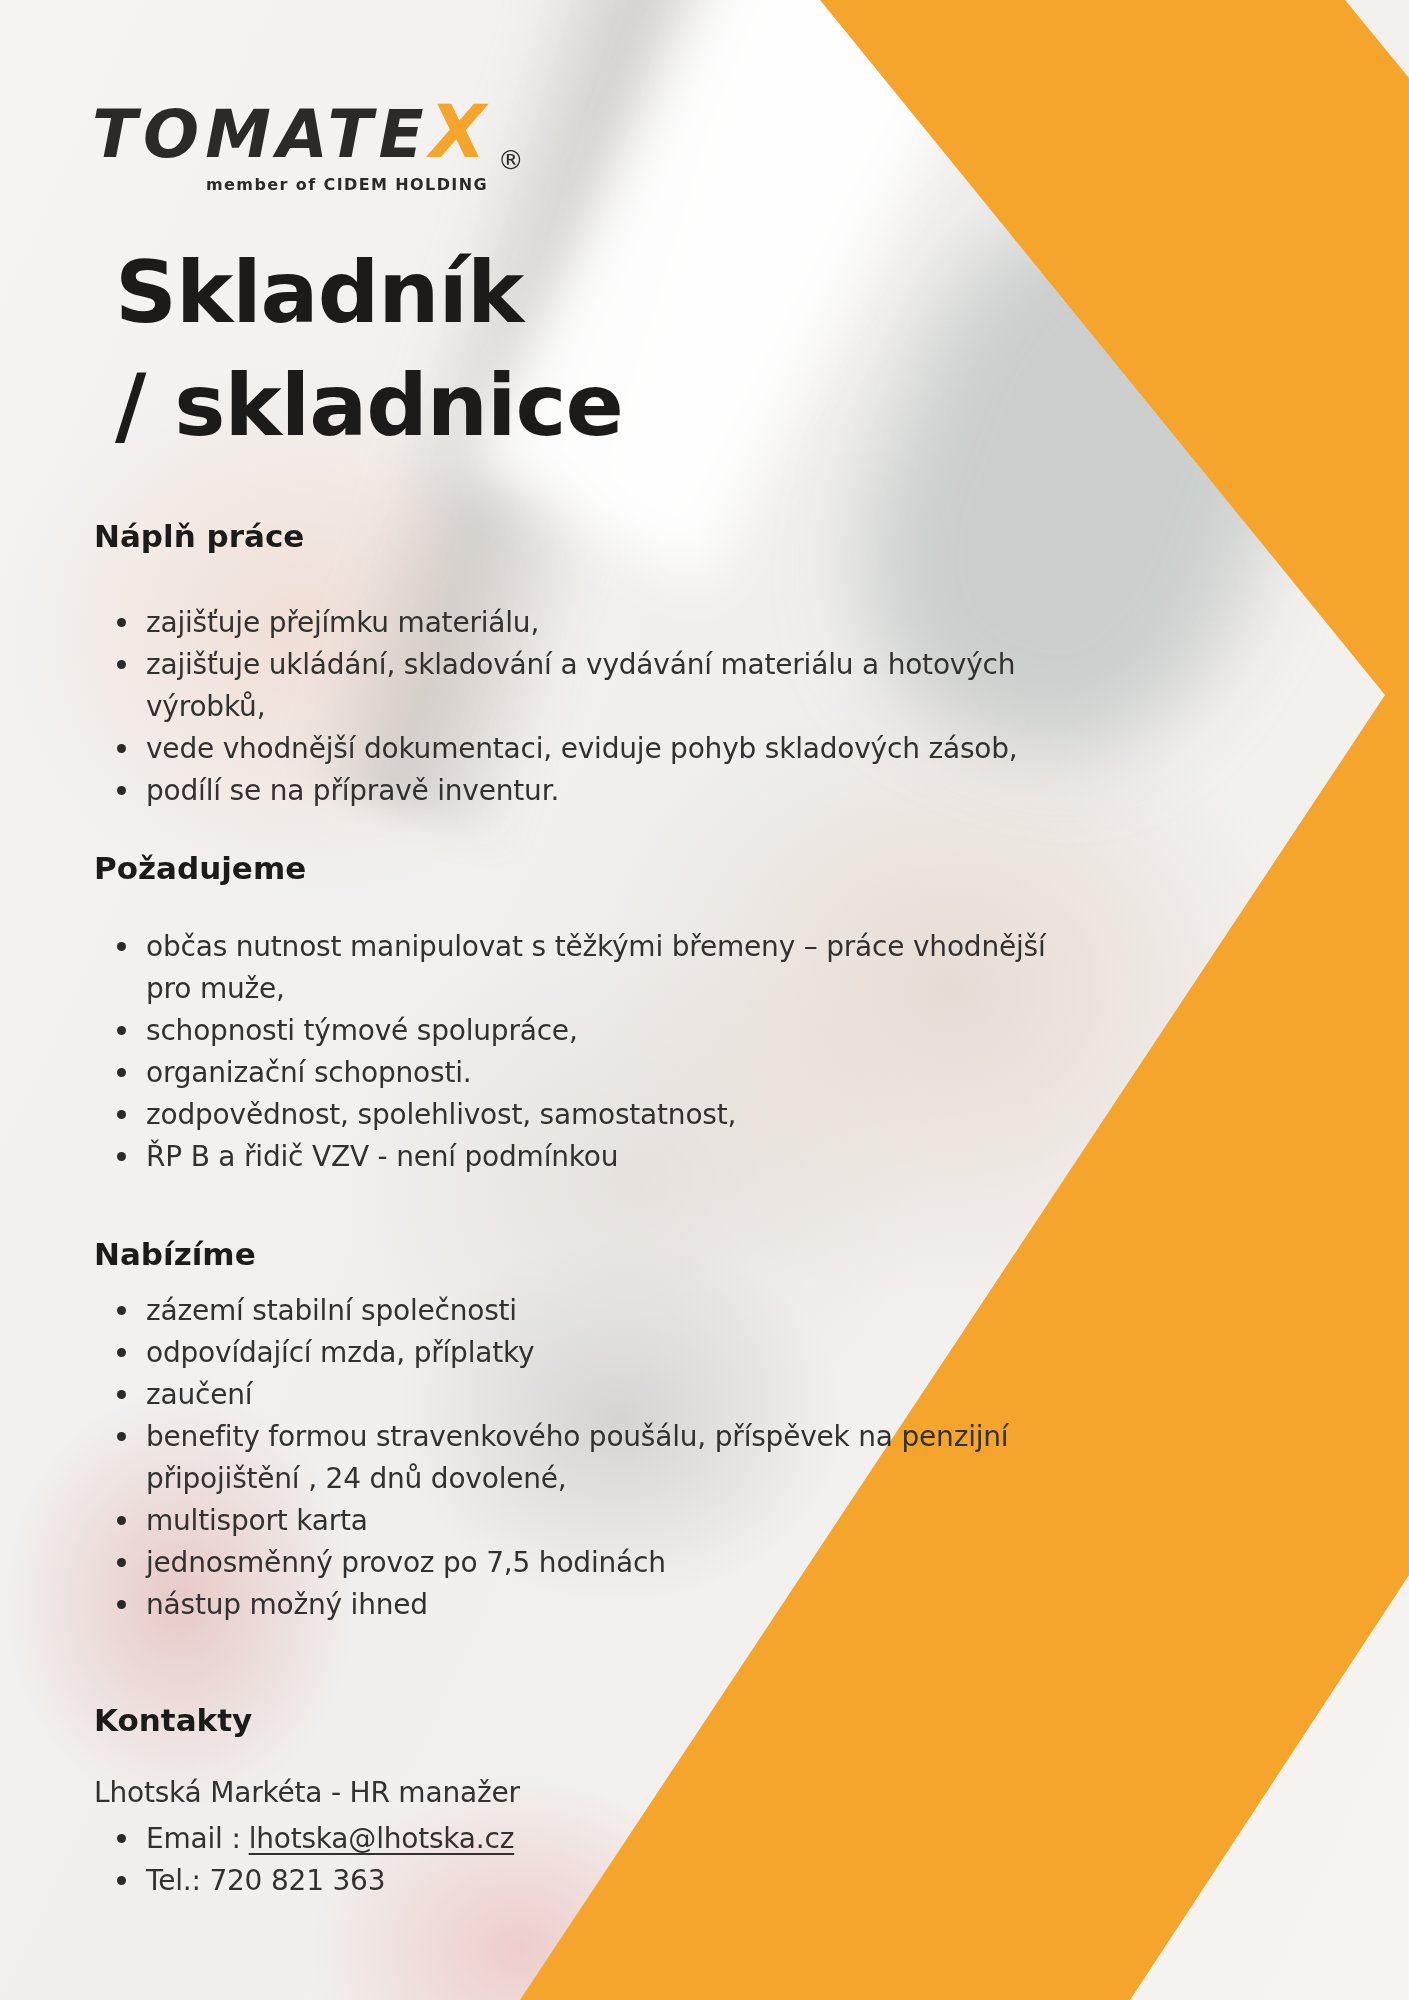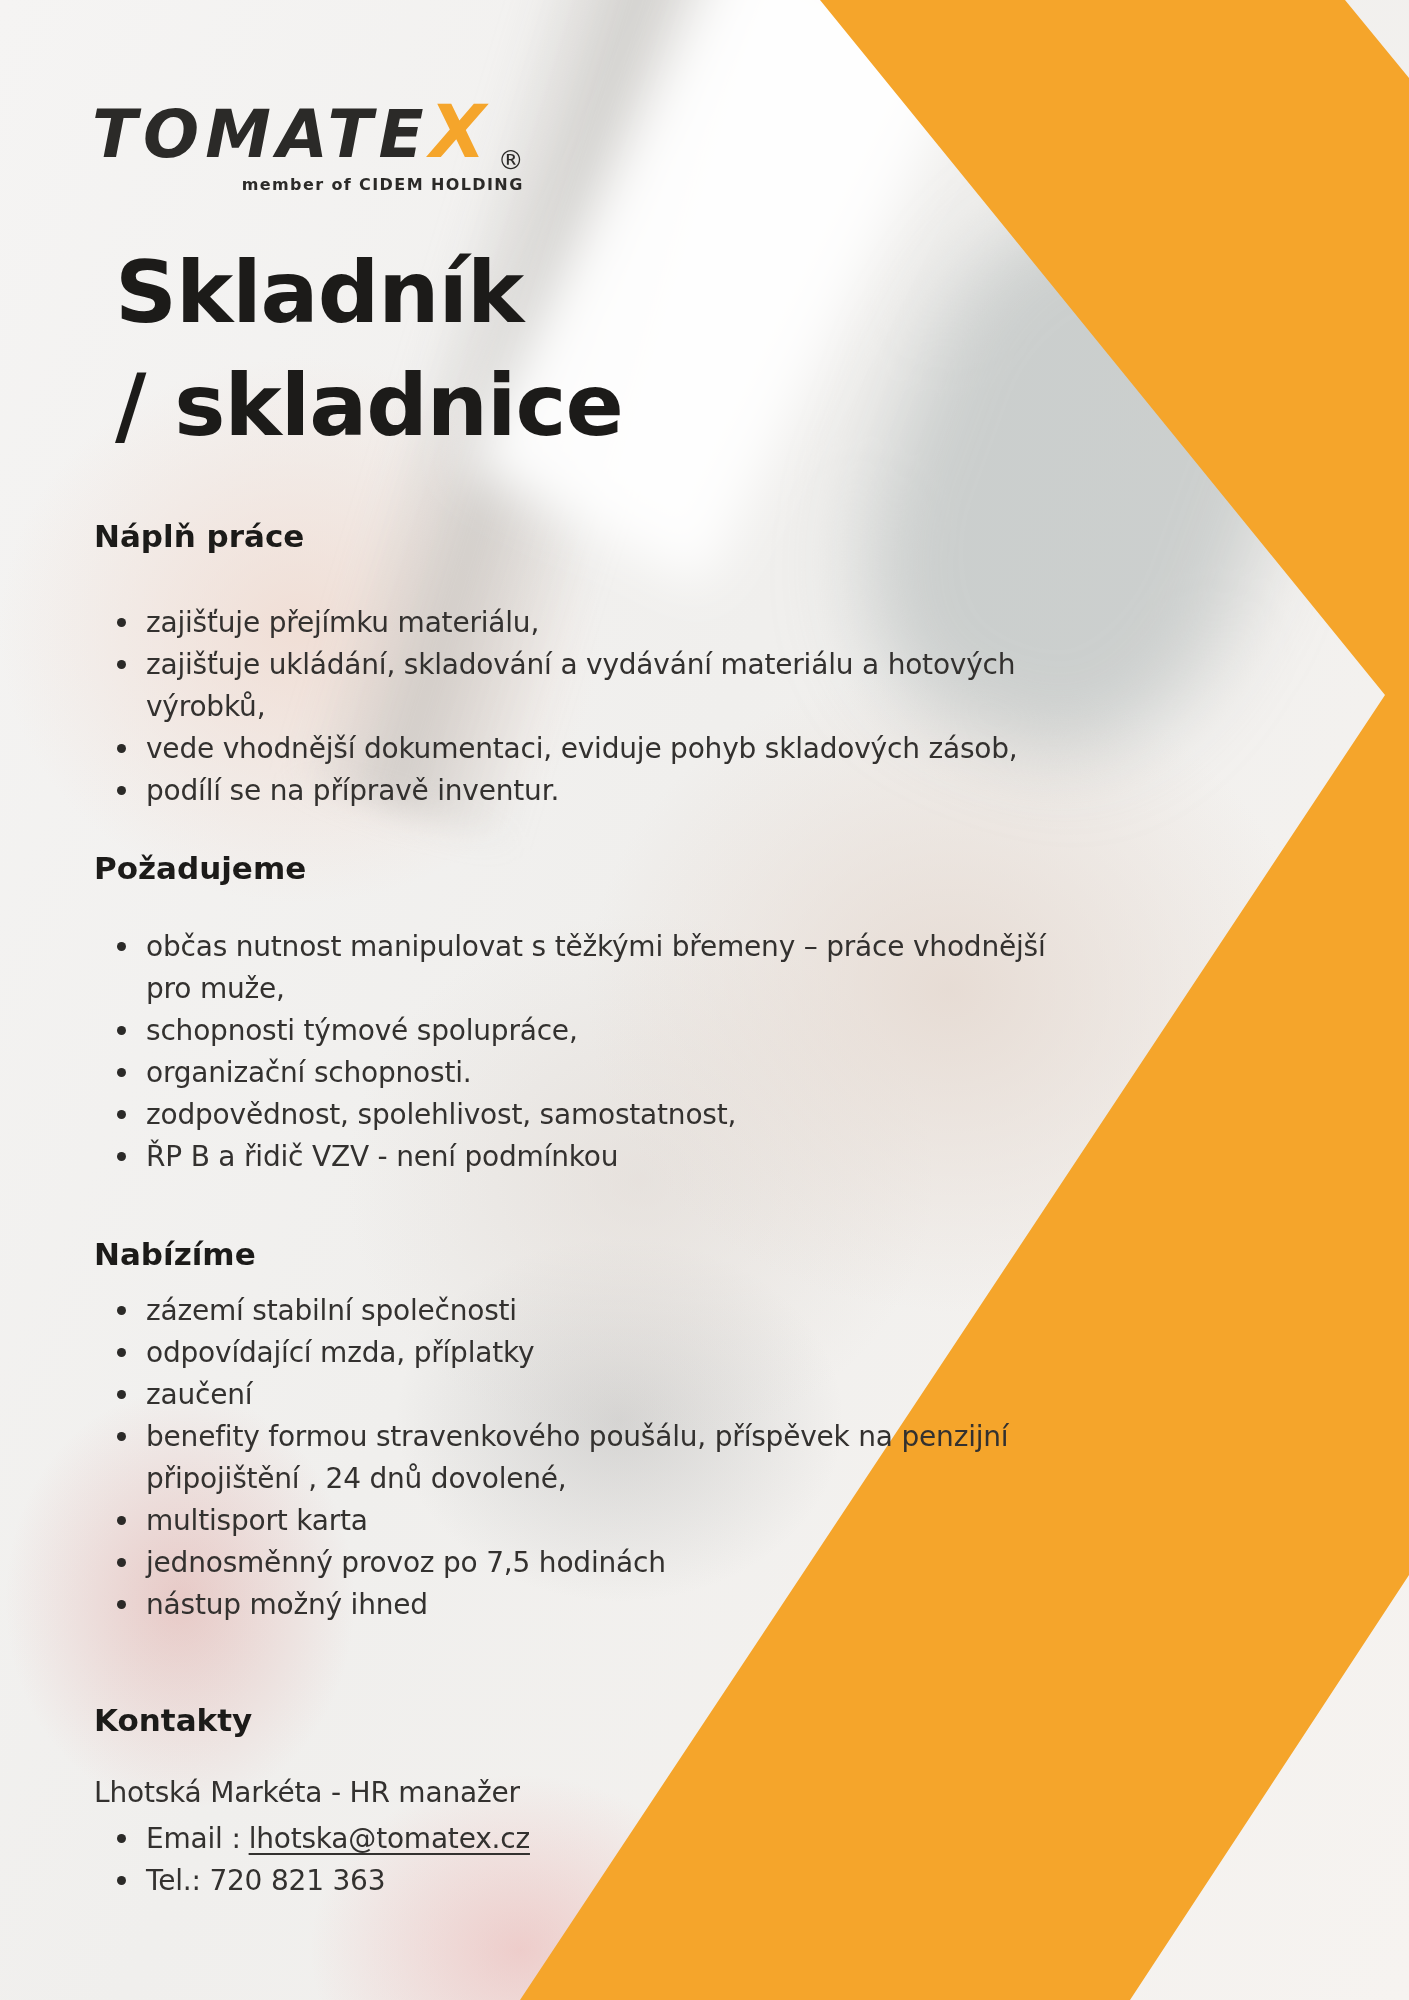--- a/index.html
+++ b/index.html
@@ -49,21 +49,21 @@
   
   .chevron-svg { position: absolute; inset: 0; width: 1409px; height: 2000px; }
 
   
   .content { position: absolute; inset: 0; color: #33312f; }
 
   .logo { position: absolute; left: 92px; top: 96px; }
   .brand { font-size: 66px; font-weight: 800; letter-spacing: 6px; color: #2b2a28; line-height: 1; white-space: nowrap; font-style: italic; }
   .brand .x { color: var(--accent); font-size: 1.1em; }
   .brand .reg { font-size: 26px; font-weight: 400; letter-spacing: 0; vertical-align: -12px; margin-left: 6px; color: #2b2a28; }
-  .tagline { margin-top: 2px; margin-left: 114px; font-size: 16px; font-weight: 700; letter-spacing: 1.4px; color: #2b2a28; white-space: nowrap; text-align: right; }
+  .tagline { margin-top: 2px; margin-left: 114px; font-size: 16px; font-weight: 700; letter-spacing: 1.4px; color: #2b2a28; white-space: nowrap; }
 
   .title { position: absolute; left: 90px; top: 236px; font-size: 86px; line-height: 113px;
            font-weight: 700; letter-spacing: -1px; color: #1c1b19; white-space: pre-line; margin-left: 25px; }
 
   .sec-h { position: absolute; left: 94px; font-size: 31px; font-weight: 700; color: #1c1b19; }
   .h-napln    { top: 518px; }
   .h-pozaduj  { top: 850px; }
   .h-nabizime { top: 1236px; }
   .h-kontakty { top: 1702px; }
 
@@ -136,18 +136,18 @@
       <li><span class="dot"></span><span class="bt">benefity formou stravenkového poušálu, příspěvek na penzijní
 připojištění , 24 dnů dovolené,</span></li>
       <li><span class="dot"></span><span class="bt">multisport karta</span></li>
       <li><span class="dot"></span><span class="bt">jednosměnný provoz po 7,5 hodinách</span></li>
       <li><span class="dot"></span><span class="bt">nástup možný ihned</span></li>
     </ul>
 
     <h2 class="sec-h h-kontakty">Kontakty</h2>
     <div class="person">Lhotská Markéta - HR manažer</div>
     <ul class="bullets l-kontakty">
-      <li><span class="dot"></span><span class="email-label">Email :</span><a class="email-link">lhotska@tomatex.cz</a></li>
+      <li><span class="dot"></span><span class="email-label">Email :</span><a class="email-link">lhotska@lhotska.cz</a></li>
       <li><span class="dot"></span><span class="bt">Tel.: 720 821 363</span></li>
     </ul>
 
   </div>
 </div>
 
 </body></html>

